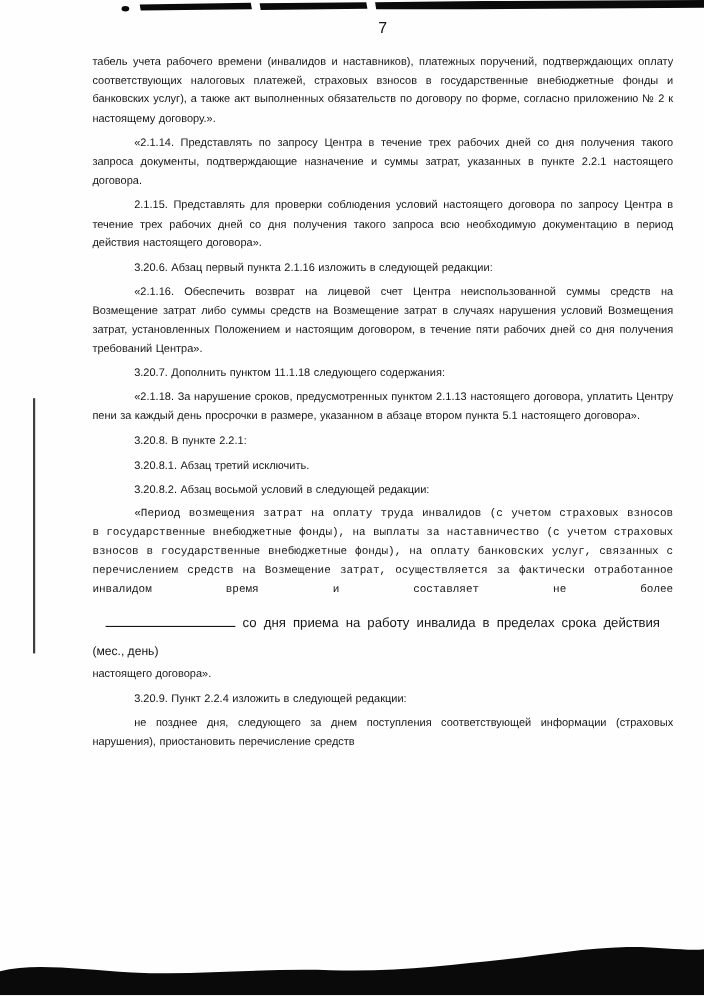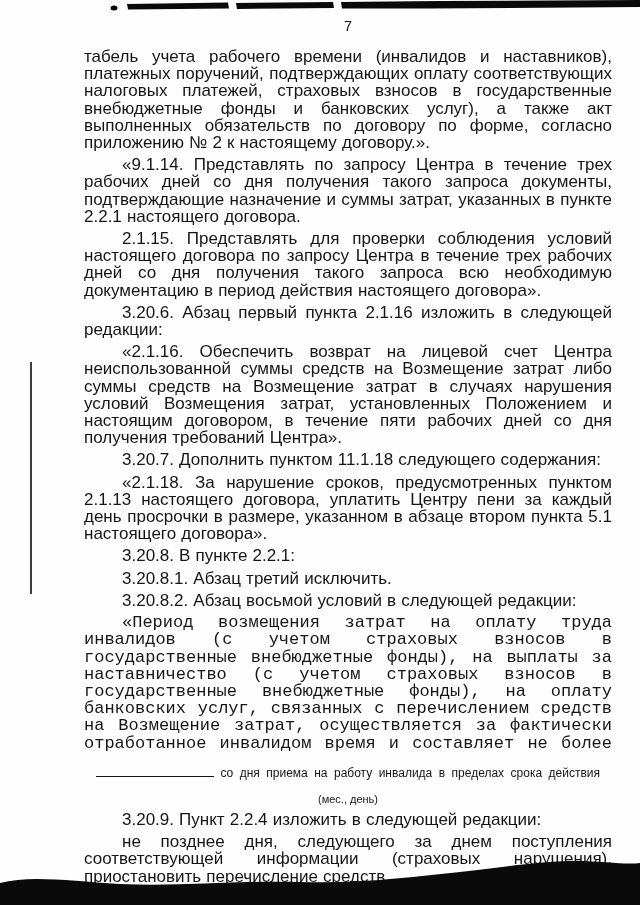--- a/index.html
+++ b/index.html
@@ -22,21 +22,21 @@
     top: 18px;
     width: 528px;
   }
   .pagenum {
     text-align: center;
     font-size: 14.5px;
     margin: 0 0 14px 0;
   }
   p.body {
     margin: 0 0 5px 0;
-    font-size: 17px;
+    font-size: 10px;
     line-height: 17.2px;
     text-align: justify;
     word-spacing: 0.4px;
   }
   p.ind { text-indent: 38px; }
   p.jlast { text-align-last: justify; font-family: Liberation Mono, monospace; }
   p.blankline {
     margin: 12px;
     font-size: 12px;
     line-height: 17.2px;
@@ -47,21 +47,21 @@
     display: inline-block;
     width: 118px;
     height: 12px;
     border-bottom: 1.4px solid #151515;
     vertical-align: baseline;
   }
   p.blanklabel {
     margin: -1px 0 5px 0;
     font-size: 11px;
     line-height: 13px;
-    text-align: center;
+    text-align: left;
   }
   
   .artifact-top {
     position: absolute;
     top: 0; left: 0;
     width: 640px; height: 20px;
   }
   .artifact-bottom {
     position: absolute;
     bottom: 0; left: 0;
@@ -91,21 +91,21 @@
 
   <div class="artifact-leftline"></div>
 
   <div class="content">
 
     <p class="pagenum">7</p>
 
     <p class="body">табель учета рабочего времени (инвалидов и наставников), платежных поручений, подтверждающих оплату соответствующих налоговых платежей, страховых взносов в государственные внебюджетные фонды и банковских услуг), а также акт выполненных обязательств по договору по форме, согласно приложению № 2 к настоящему договору.».</p>
 
 
-    <p class="body ind">«9.1.14. Представлять по запросу Центра в течение трех рабочих дней со дня получения такого запроса документы, подтверждающие назначение и суммы затрат, указанных в пункте 2.2.1 настоящего договора.</p>
+    <p class="body ind">«2.1.14. Представлять по запросу Центра в течение трех рабочих дней со дня получения такого запроса документы, подтверждающие назначение и суммы затрат, указанных в пункте 2.2.1 настоящего договора.</p>
 
     <p class="body ind">2.1.15. Представлять для проверки соблюдения условий настоящего договора по запросу Центра в течение трех рабочих дней со дня получения такого запроса всю необходимую документацию в период действия настоящего договора».</p>
 
     <p class="body ind">3.20.6. Абзац первый пункта 2.1.16 изложить в следующей редакции:</p>
 
     <p class="body ind">«2.1.16. Обеспечить возврат на лицевой счет Центра неиспользованной суммы средств на Возмещение затрат либо суммы средств на Возмещение затрат в случаях нарушения условий Возмещения затрат, установленных Положением и настоящим договором, в течение пяти рабочих дней со дня получения требований Центра».</p>
 
     <p class="body ind">3.20.7. Дополнить пунктом 11.1.18 следующего содержания:</p>
 
     <p class="body ind">«2.1.18. За нарушение сроков, предусмотренных пунктом 2.1.13 настоящего договора, уплатить Центру пени за каждый день просрочки в размере, указанном в абзаце втором пункта 5.1 настоящего договора».</p>
@@ -115,20 +115,21 @@
     <p class="body ind">3.20.8.1. Абзац третий исключить.</p>
 
     <p class="body ind">3.20.8.2. Абзац восьмой условий в следующей редакции:</p>
 
     <p class="body ind jlast">«Период возмещения затрат на оплату труда инвалидов (с учетом страховых взносов в государственные внебюджетные фонды), на выплаты за наставничество (с учетом страховых взносов в государственные внебюджетные фонды), на оплату банковских услуг, связанных с перечислением средств на Возмещение затрат, осуществляется за фактически отработанное инвалидом время и составляет не более</p>
 
     <p class="blankline"><span class="blank"></span> <span>со дня приема на работу инвалида в пределах срока действия</span></p>
 
     <p class="blanklabel">(мес., день)</p>
 
+    <p class="body">настоящего договора».</p>
 
     <p class="body ind">3.20.9. Пункт 2.2.4 изложить в следующей редакции:</p>
 
 
     <p class="body ind">не позднее дня, следующего за днем поступления соответствующей информации (страховых нарушения), приостановить перечисление средств</p>
 
   </div>
 
   <svg class="artifact-bottom" viewBox="0 0 640 48" xmlns="http://www.w3.org/2000/svg">
     <path d="M0,48 L0,26 C30,18 70,24 120,27 C180,30 240,23 300,25 C360,27 410,20 460,15 C500,11 530,5 570,4 C600,3.5 625,8 640,6 L640,48 Z" fill="#0a0a0a"></path>

